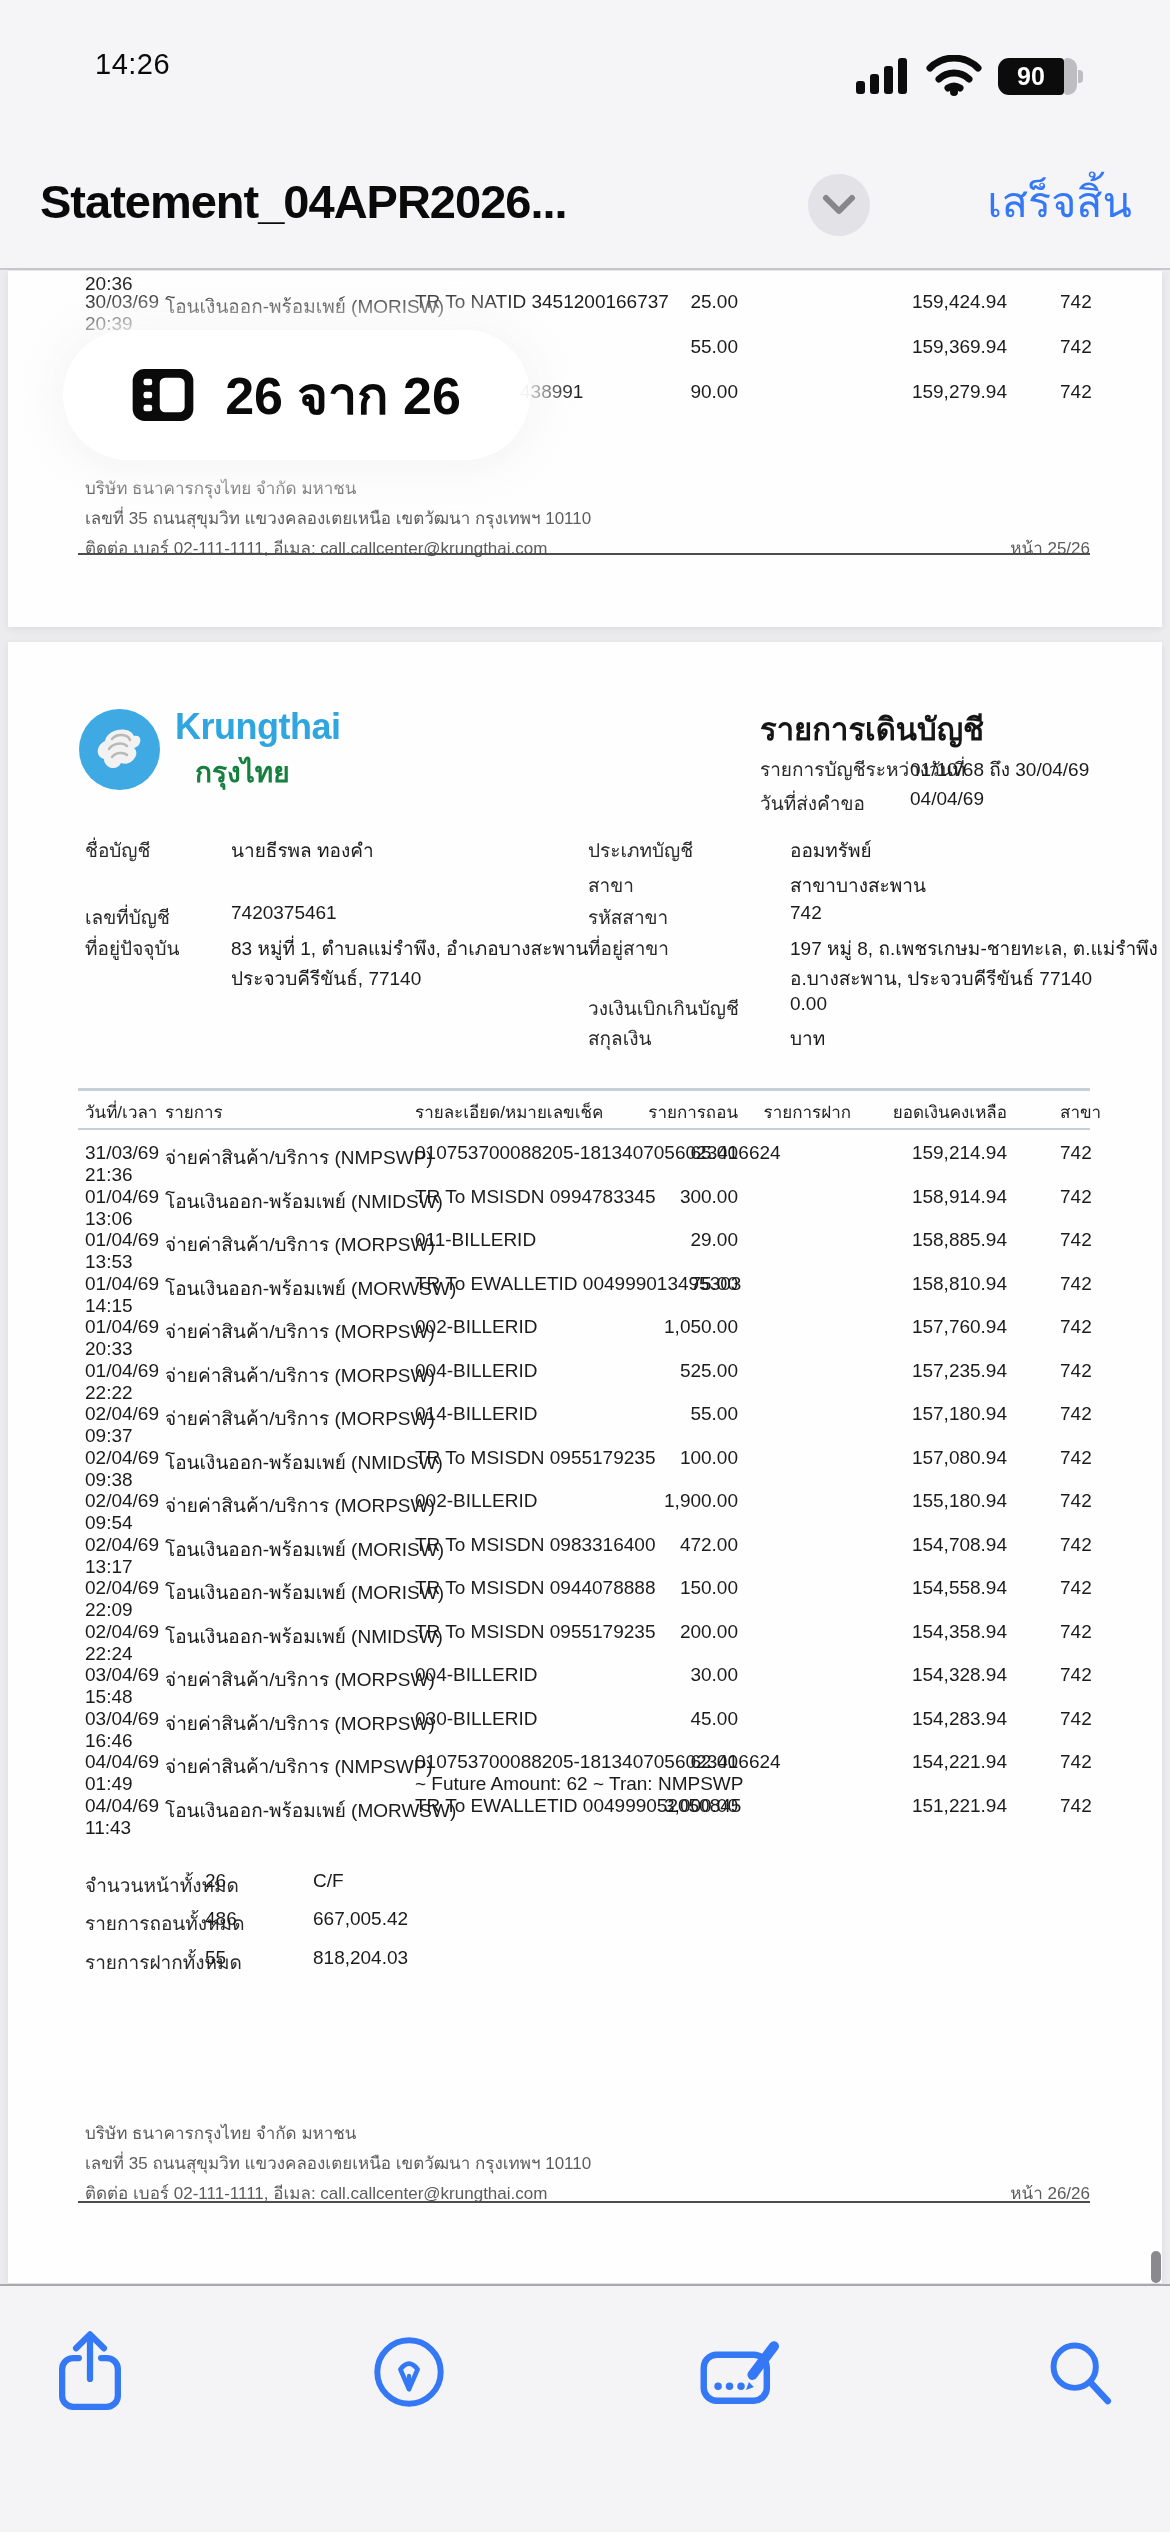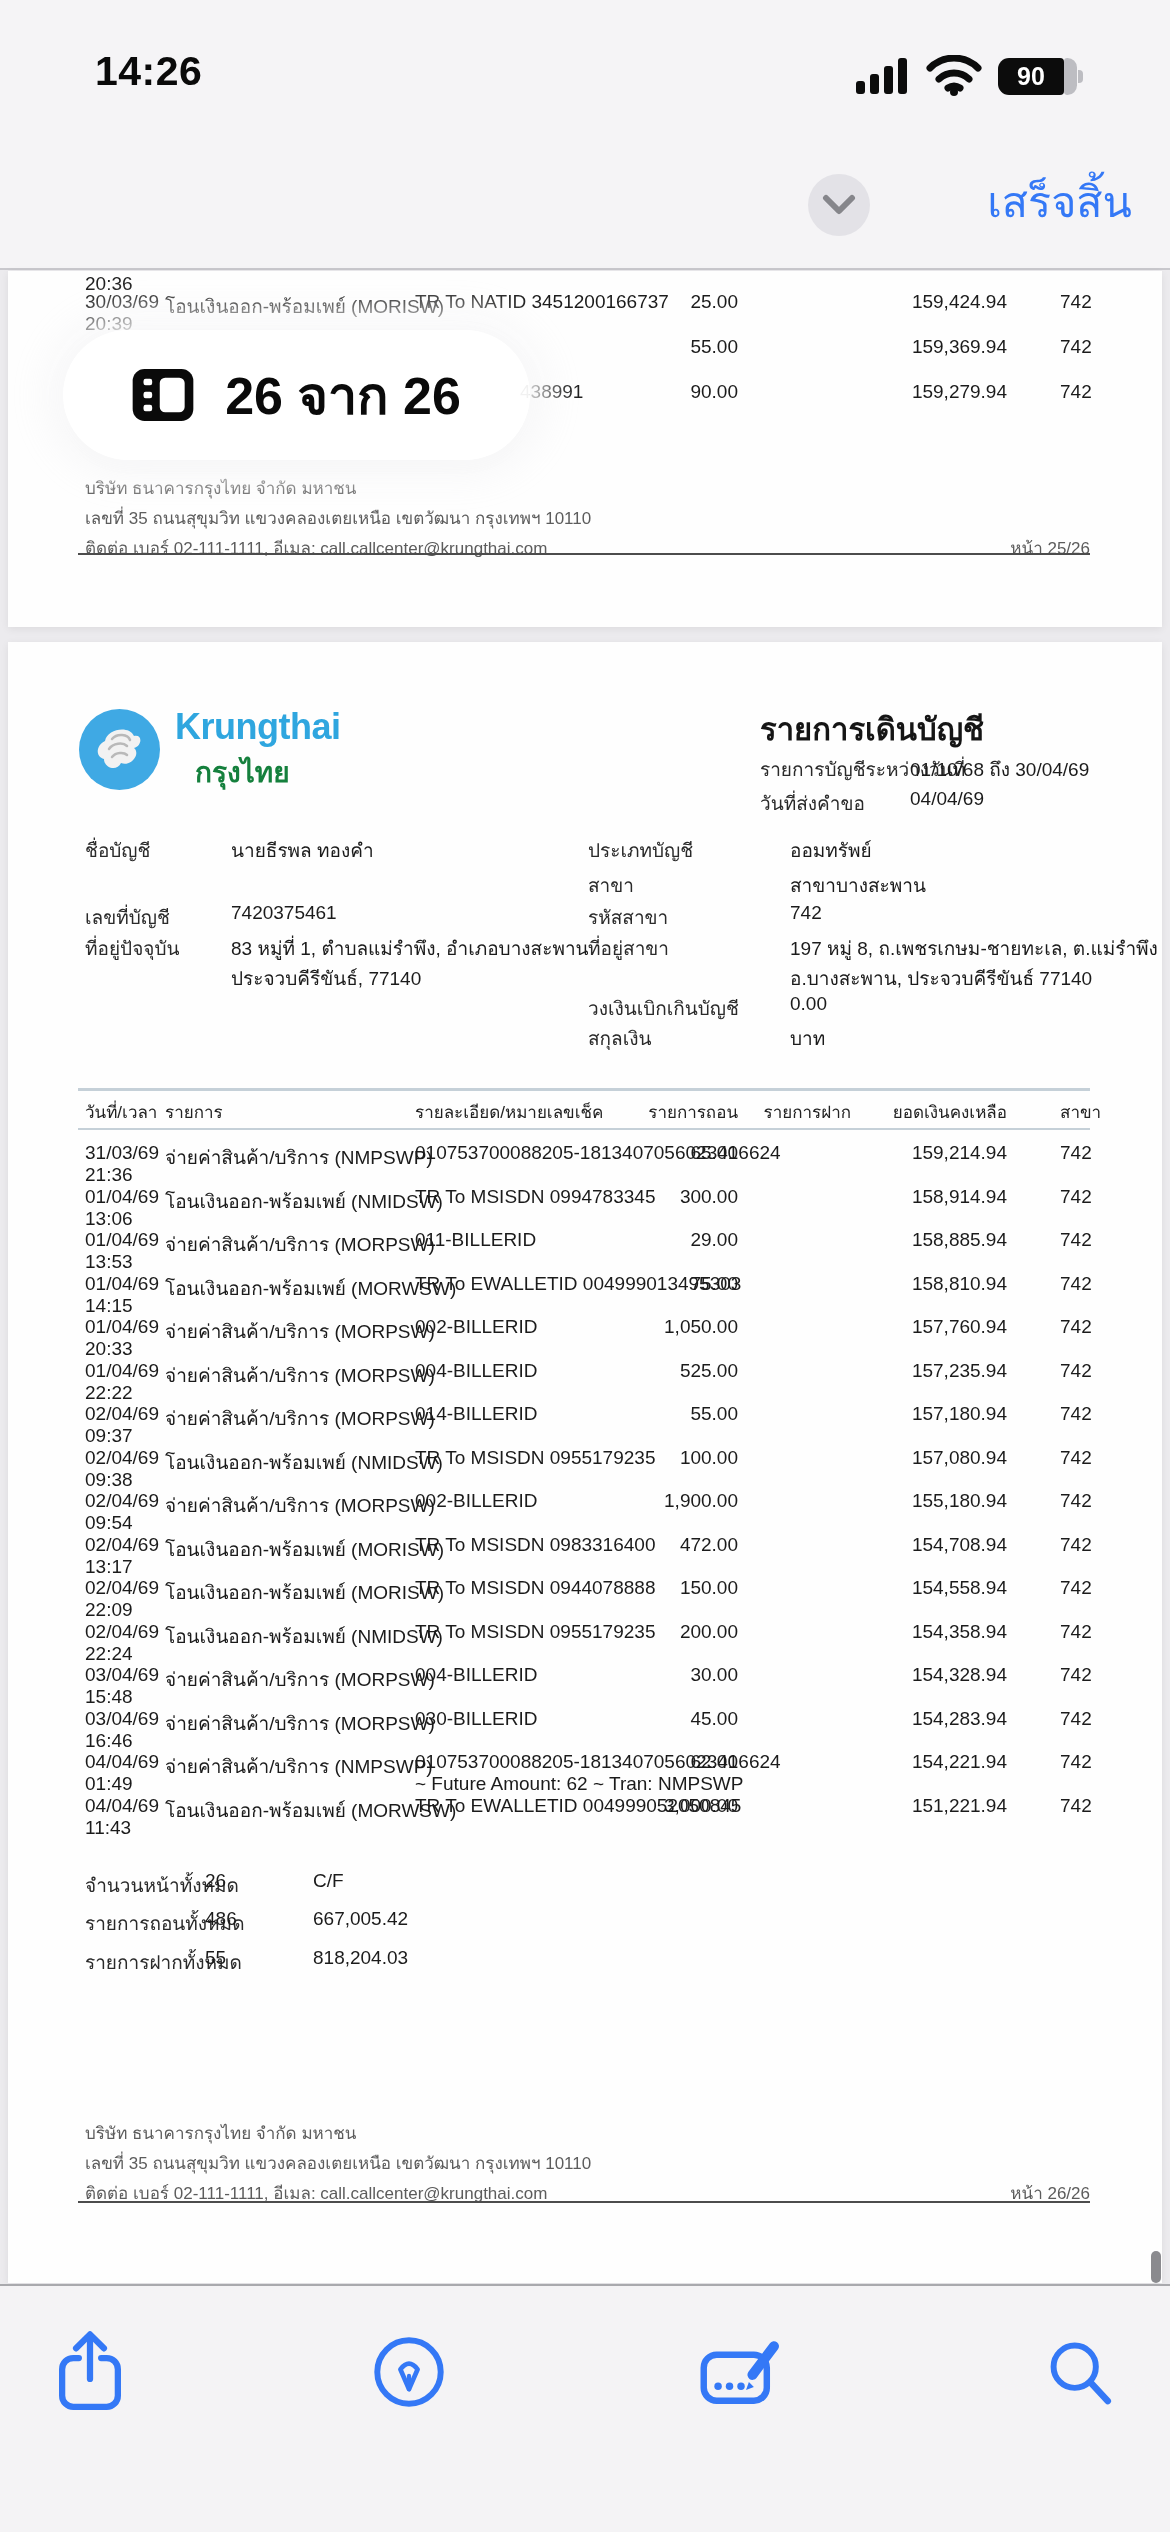--- a/index.html
+++ b/index.html
@@ -1,21 +1,21 @@
 <!DOCTYPE html>
 <html><head>
 <meta charset="utf-8">
 <style>
   html,body{margin:0;padding:0;background:#d0d0d3;}
   *{box-sizing:border-box;font-family:"Liberation Sans","DejaVu Sans",sans-serif;}
   .screen{position:relative;width:1170px;height:2532px;background:#f5f4f6;overflow:hidden;margin:0 auto;}
   .abs{position:absolute;white-space:nowrap;}
 
   
-  .status-time{left:95px;top:48px;font-size:41px;font-weight:bold;color:#0a0a0a;letter-spacing:0.5px;}
+  .status-time{left:95px;top:48px;font-size:29px;font-weight:normal;color:#0a0a0a;letter-spacing:0.5px;}
   .status-icons{left:856px;top:55px;display:flex;align-items:center;gap:16px;}
   .battery{position:relative;width:84px;height:37px;}
   .battery-body{position:absolute;left:0;top:0;width:66px;height:37px;background:#0c0c0c;border-radius:11px 4px 4px 11px;color:#fff;font-size:25px;font-weight:bold;text-align:center;line-height:37px;}
   .battery-rest{position:absolute;left:66px;top:0;width:13px;height:37px;background:#bdbdc2;border-radius:4px 11px 11px 4px;}
   .battery-nub{position:absolute;left:80px;top:12px;width:5px;height:13px;background:#bdbdc2;border-radius:0 4px 4px 0;}
 
   
   .nav-title{left:40px;top:174px;font-size:47px;font-weight:bold;color:#0a0a0a;letter-spacing:-1px;}
   .chev-btn{left:808px;top:174px;width:62px;height:62px;border:none;border-radius:50%;background:#e3e2e7;padding:0;display:flex;align-items:center;justify-content:center;}
   .done-btn{right:38px;top:168px;border:none;background:none;padding:0;font-size:43px;color:#3478F6;}
@@ -83,20 +83,21 @@
       <path d="M22 33 A11 11 0 0 1 34 33" fill="none" stroke="#0c0c0c" stroke-width="7" stroke-linecap="round"></path>
       <circle cx="28" cy="37" r="4" fill="#0c0c0c"></circle>
     </svg>
     <div class="battery">
       <div class="battery-body">90</div>
       <div class="battery-rest"></div>
       <div class="battery-nub"></div>
     </div>
   </div>
 
+  <div class="abs nav-title">Statement_04APR2026...</div>
   <button class="abs chev-btn">
     <svg width="34" height="22" viewBox="0 0 34 22">
       <path d="M4 4 L17 17 L30 4" fill="none" stroke="#86868b" stroke-width="6" stroke-linecap="round" stroke-linejoin="round"></path>
     </svg>
   </button>
   <button class="abs done-btn">เสร็จสิ้น</button>
   <div class="abs content-bg"></div>
   <div class="abs nav-hairline"></div>
 
   <div class="page page-25">

